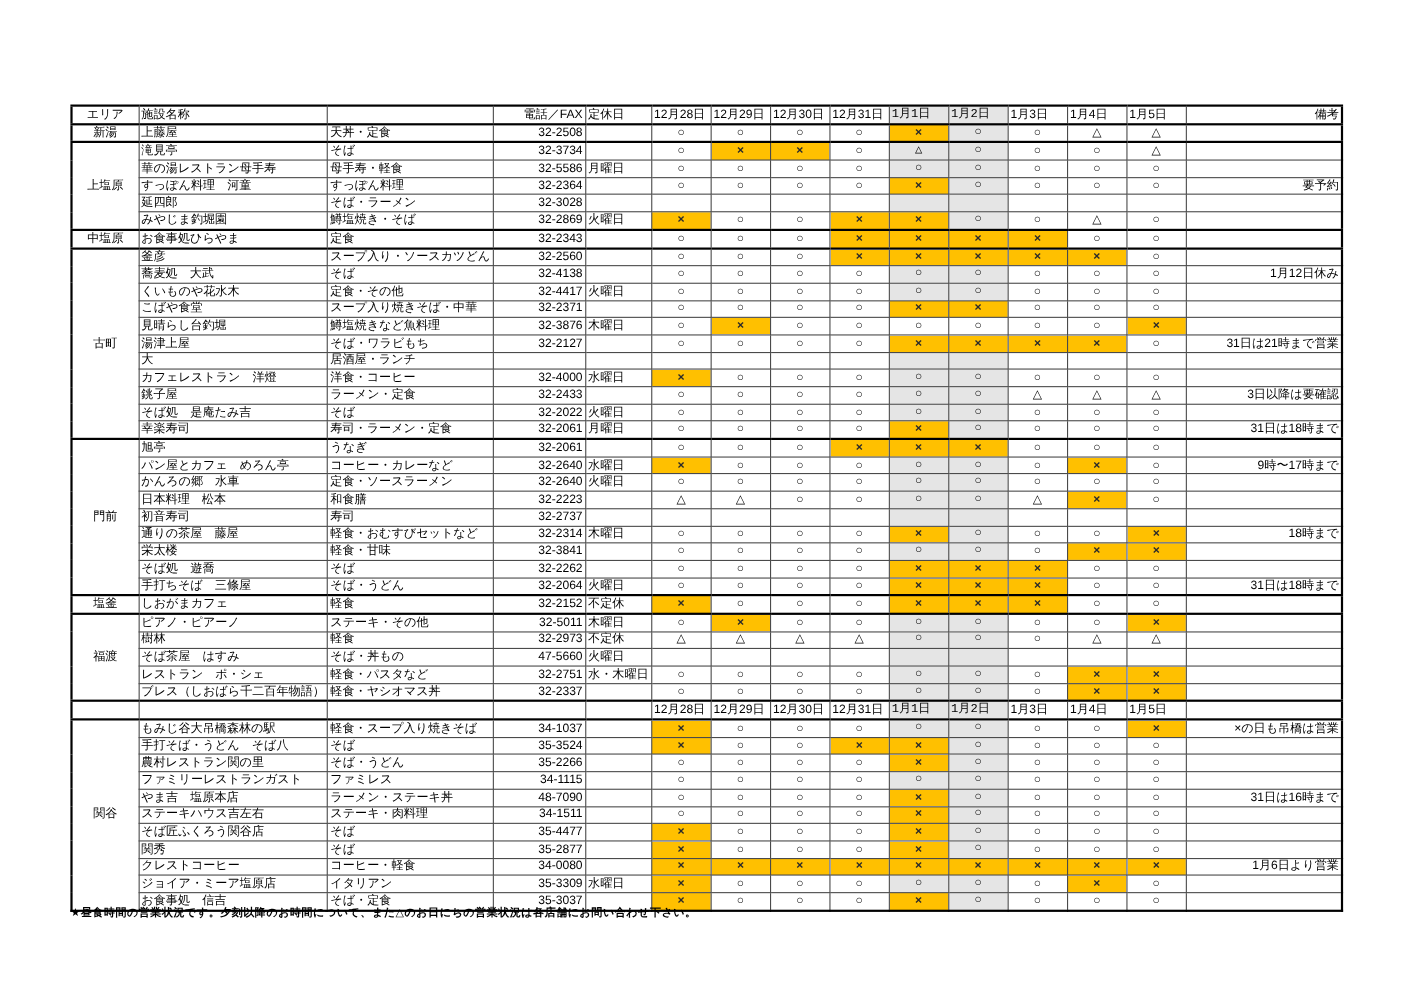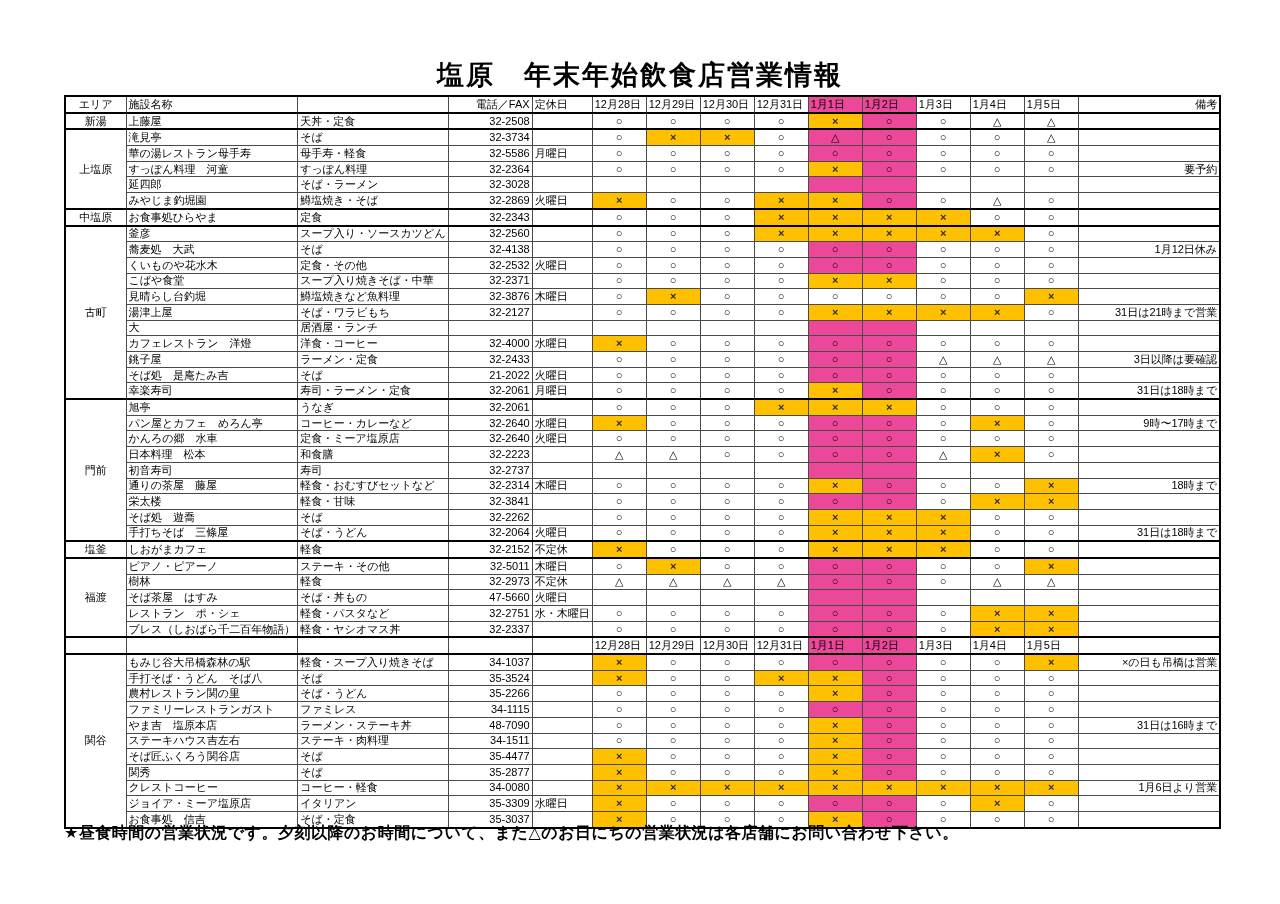--- a/index.html
+++ b/index.html
@@ -11,32 +11,31 @@
             border:2px solid #000;}
   table.biz td{border:1px solid #4a4a4a;height:14.7px;padding:0 2px;font-size:11px;line-height:1;
                white-space:nowrap;overflow:hidden;vertical-align:middle;}
   td.c{text-align:center;}
   td.name,td.cat{text-align:left;}
   td.phone{text-align:right;font-size:10.5px;}
   td.holiday{font-size:10.5px;}
   td.remarks{text-align:right;font-size:10px;}
   td.sym{text-align:center;font-size:10px;font-weight:bold;}
   td.dh{font-size:10.5px;text-align:left;}
-  td.p{background:#ec4899;}
+  td.p{background:#e5e5e5;font-family:Liberation Mono, monospace;}
   td.x{background:#FFC000;color:#2b2b2b;}
   td.dl{border-left:3px double #000;}
   tr.gstart td{border-top:2px solid #000;}
   tr.ghead td{font-weight:normal;margin-top:44px;}
-  .footnote{position:absolute;left:64px;top:823px;font-size:16px;font-weight:bold;letter-spacing:0.5px;}
+  .footnote{position:absolute;left:64px;top:823px;font-size:10px;font-weight:bold;letter-spacing:0.5px;}
 </style>
 </head>
 <body>
 
 <div class="page">
-  <div class="title">塩原　年末年始飲食店営業情報</div>
   <table class="biz">
     <colgroup>
       <col style="width:61px">
         <col style="width:165px">
         <col style="width:145px">
       <col style="width:84px">
         <col style="width:57px">
       <col style="width:54px">
         <col style="width:54px">
         <col style="width:54px">
@@ -210,21 +209,21 @@
           <td class="sym p">○</td>
           <td class="sym p">○</td>
           <td class="sym">○</td>
           <td class="sym">○</td>
           <td class="sym">○</td>
           <td class="remarks">1月12日休み</td>
         </tr>
         <tr>
           <td class="name">くいものや花水木</td>
           <td class="cat">定食・その他</td>
-          <td class="phone dl">32-2532</td>
+          <td class="phone dl">32-4417</td>
           <td class="holiday dl">火曜日</td>
           <td class="sym dl">○</td>
           <td class="sym">○</td>
           <td class="sym">○</td>
           <td class="sym">○</td>
           <td class="sym p">○</td>
           <td class="sym p">○</td>
           <td class="sym">○</td>
           <td class="sym">○</td>
           <td class="sym">○</td>
@@ -322,21 +321,21 @@
           <td class="sym p">○</td>
           <td class="sym p">○</td>
           <td class="sym">△</td>
           <td class="sym">△</td>
           <td class="sym">△</td>
           <td class="remarks">3日以降は要確認</td>
         </tr>
         <tr>
           <td class="name">そば処　是庵たみ吉</td>
           <td class="cat">そば</td>
-          <td class="phone dl">21-2022</td>
+          <td class="phone dl">32-2022</td>
           <td class="holiday dl">火曜日</td>
           <td class="sym dl">○</td>
           <td class="sym">○</td>
           <td class="sym">○</td>
           <td class="sym">○</td>
           <td class="sym p">○</td>
           <td class="sym p">○</td>
           <td class="sym">○</td>
           <td class="sym">○</td>
           <td class="sym">○</td>
@@ -386,21 +385,21 @@
           <td class="sym">○</td>
           <td class="sym p">○</td>
           <td class="sym p">○</td>
           <td class="sym">○</td>
           <td class="sym x">×</td>
           <td class="sym">○</td>
           <td class="remarks">9時〜17時まで</td>
         </tr>
         <tr>
           <td class="name">かんろの郷　水車</td>
-          <td class="cat">定食・ミーア塩原店</td>
+          <td class="cat">定食・ソースラーメン</td>
           <td class="phone dl">32-2640</td>
           <td class="holiday dl">火曜日</td>
           <td class="sym dl">○</td>
           <td class="sym">○</td>
           <td class="sym">○</td>
           <td class="sym">○</td>
           <td class="sym p">○</td>
           <td class="sym p">○</td>
           <td class="sym">○</td>
           <td class="sym">○</td>

